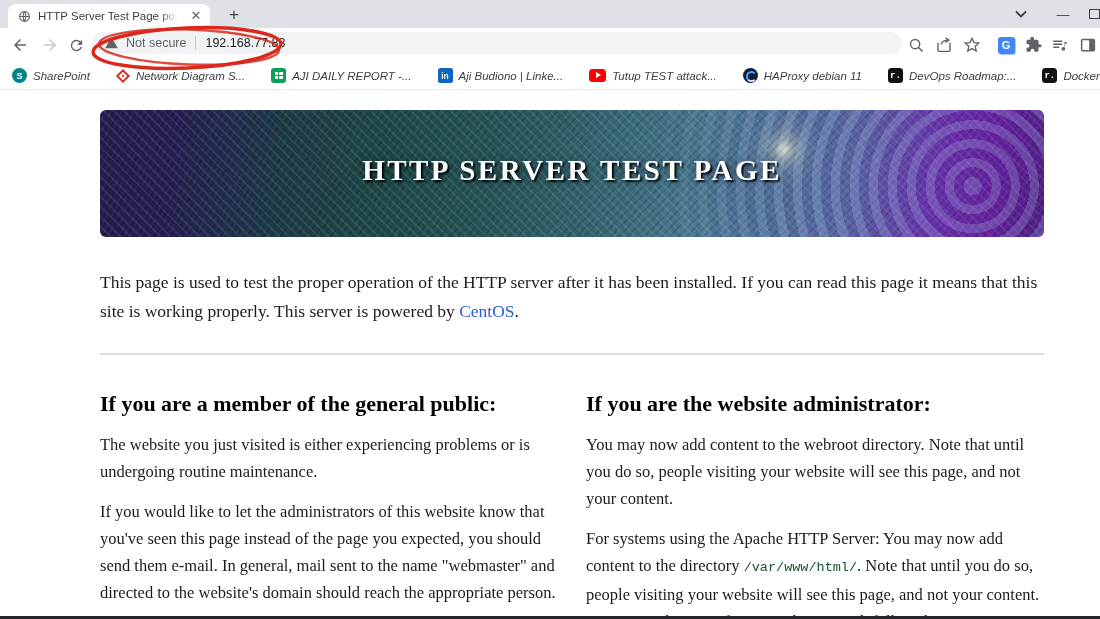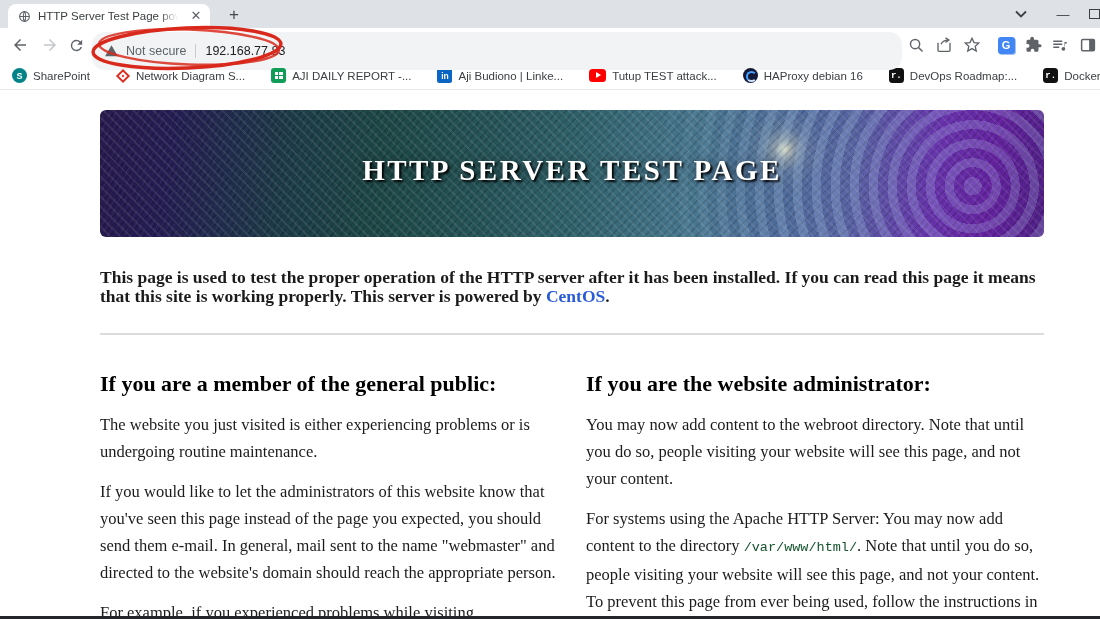--- a/index.html
+++ b/index.html
@@ -24,41 +24,41 @@
             justify-content:center; color:#3c4043; }
   .wc-chevron { left:1006px; width:30px; }
   .wc-min { left:1048px; width:30px; font-size:13px; }
   .wc-max-box { position:absolute; left:1089px; top:9px; width:11px; height:10px;
                 border:1.4px solid #3c4043; background:transparent; }
 
   
   .toolbar { position:relative; height:34px; background:#fff; }
   .navbtn { position:absolute; top:5px; width:24px; height:24px; display:flex;
             align-items:center; justify-content:center; }
-  .omnibox { position:absolute; left:92px; top:4px; width:810px; height:38px; background:#f1f3f4;
+  .omnibox { position:absolute; left:92px; top:4px; width:810px; height:22px; background:#f1f3f4;
              border-radius:13px; display:flex; align-items:center; padding:0 12px; }
   .omni-warn { width:15px; height:14px; margin-right:7px; flex:0 0 auto; }
   .omni-secure { font-size:12.5px; color:#5f6368; white-space:nowrap; }
   .omni-sep { width:1px; height:14px; background:#c8cbcf; margin:0 9px; }
   .omni-url { font-size:12.5px; color:#202124; white-space:nowrap; }
   .tb-right { position:absolute; top:5px; width:24px; height:24px; display:flex;
               align-items:center; justify-content:center; }
   .translate-chip { width:17px; height:17px; background:#4285f4; border-radius:3px; color:#fff;
                     font-size:11px; font-weight:bold; display:flex; align-items:center;
                     justify-content:center; box-shadow:1px 1px 0 #a9c4f5; }
 
   
   .annotation { position:absolute; left:85px; top:20px; width:212px; height:58px; z-index:60;
                 pointer-events:none; }
 
   
   .bookmarks { height:28px; background:#fff; display:flex; align-items:center; padding-left:12px;
                border-bottom:1px solid #e8eaed; }
   .bm { display:flex; align-items:center; margin-right:26px; flex:0 0 auto; }
-  .bm-label { font-size:11.5px; color:#3c4043; margin-left:6px; white-space:nowrap; }
+  .bm-label { font-size:11.5px; color:#3c4043; margin-left:6px; white-space:nowrap;font-style:italic; }
   .ic { display:inline-flex; align-items:center; justify-content:center; flex:0 0 auto; }
   .ic-sp { width:15px; height:15px; border-radius:50%; background:#038387; color:#fff;
            font-size:9px; font-weight:bold; }
   .ic-drawio { width:10px; height:10px; border:2px solid #d93025; transform:rotate(45deg);
                background:#fff; position:relative; margin:0 2px; }
   .ic-drawio:after { content:""; position:absolute; left:2px; top:2px; width:2px; height:2px;
                      background:#d93025; }
   .ic-sheets { width:15px; height:15px; border-radius:3px; background:#0f9d58; position:relative; }
   .ic-sheets:after { content:""; position:absolute; left:3.5px; top:4px; width:8px; height:7px;
       background: linear-gradient(to right, transparent 3px, #0f9d58 3px 4.5px, transparent 4.5px),
@@ -92,21 +92,21 @@
         repeating-linear-gradient(45deg, rgba(255,255,255,0.08) 0 2px, transparent 2px 7px),
         repeating-linear-gradient(-45deg, rgba(0,0,0,0.12) 0 2px, transparent 2px 6px),
         repeating-linear-gradient(115deg, rgba(180,255,240,0.05) 0 1px, transparent 1px 5px); }
   .banner:after { content:""; position:absolute; top:0; right:0; bottom:0; width:42%;
       background: repeating-radial-gradient(circle at 82% 60%, rgba(140,165,205,0.30) 0 9px, rgba(50,60,120,0.14) 9px 19px);
       -webkit-mask-image: linear-gradient(to left, #000 65%, transparent);
       mask-image: linear-gradient(to left, #000 65%, transparent); }
   .banner h1 { position:absolute; left:0; right:0; top:44px; text-align:center; color:#fff;
                font-size:29px; font-weight:bold; letter-spacing:2.5px; z-index:2;
                text-shadow: 2px 2px 2px rgba(0,0,0,0.9), 0 0 8px rgba(0,0,0,0.5); }
-  .lead { margin-top:31px; font-size:17.5px; line-height:19px;font-weight:bold; }
+  .lead { margin-top:31px; font-size:17.5px; line-height:29px; }
   .lead a { color:#2a5bd7; text-decoration:none; }
   .rule { border:none; border-top:2px solid #dcdcdc; margin-top:27px; }
   .cols { display:flex; gap:28px; margin-top:10px; }
   .col { width:458px; }
   .col h2 { font-size:22px; font-weight:bold; margin:26px 0 14px; color:#000; }
   .col p { font-size:16.5px; line-height:27px; margin-bottom:13px; }
   .col code { font-family:"Liberation Mono", monospace; font-size:13.5px; color:#14532d; }
   .bottom-edge { position:absolute; left:0; right:0; bottom:0; height:3px; background:#24252b; }
 
   svg { display:block; }
@@ -224,21 +224,21 @@
     <div class="bm">
       <span class="ic ic-li">in</span>
       <span class="bm-label">Aji Budiono | Linke...</span>
     </div>
     <div class="bm">
       <span class="ic ic-yt"></span>
       <span class="bm-label">Tutup TEST attack...</span>
     </div>
     <div class="bm">
       <span class="ic ic-hap"></span>
-      <span class="bm-label">HAProxy debian 16</span>
+      <span class="bm-label">HAProxy debian 11</span>
     </div>
     <div class="bm">
       <span class="ic ic-rm">r.</span>
       <span class="bm-label">DevOps Roadmap:...</span>
     </div>
     <div class="bm">
       <span class="ic ic-rm">r.</span>
       <span class="bm-label">Docker Roadmap -...</span>
     </div>
 

